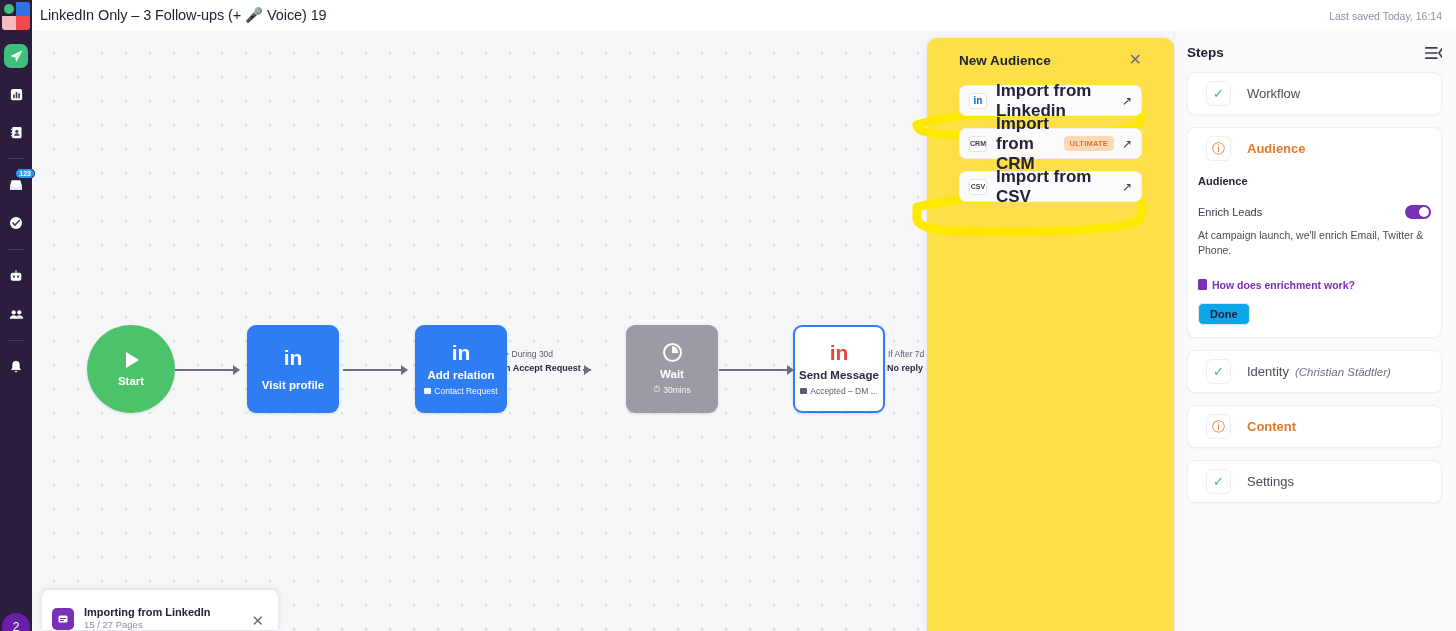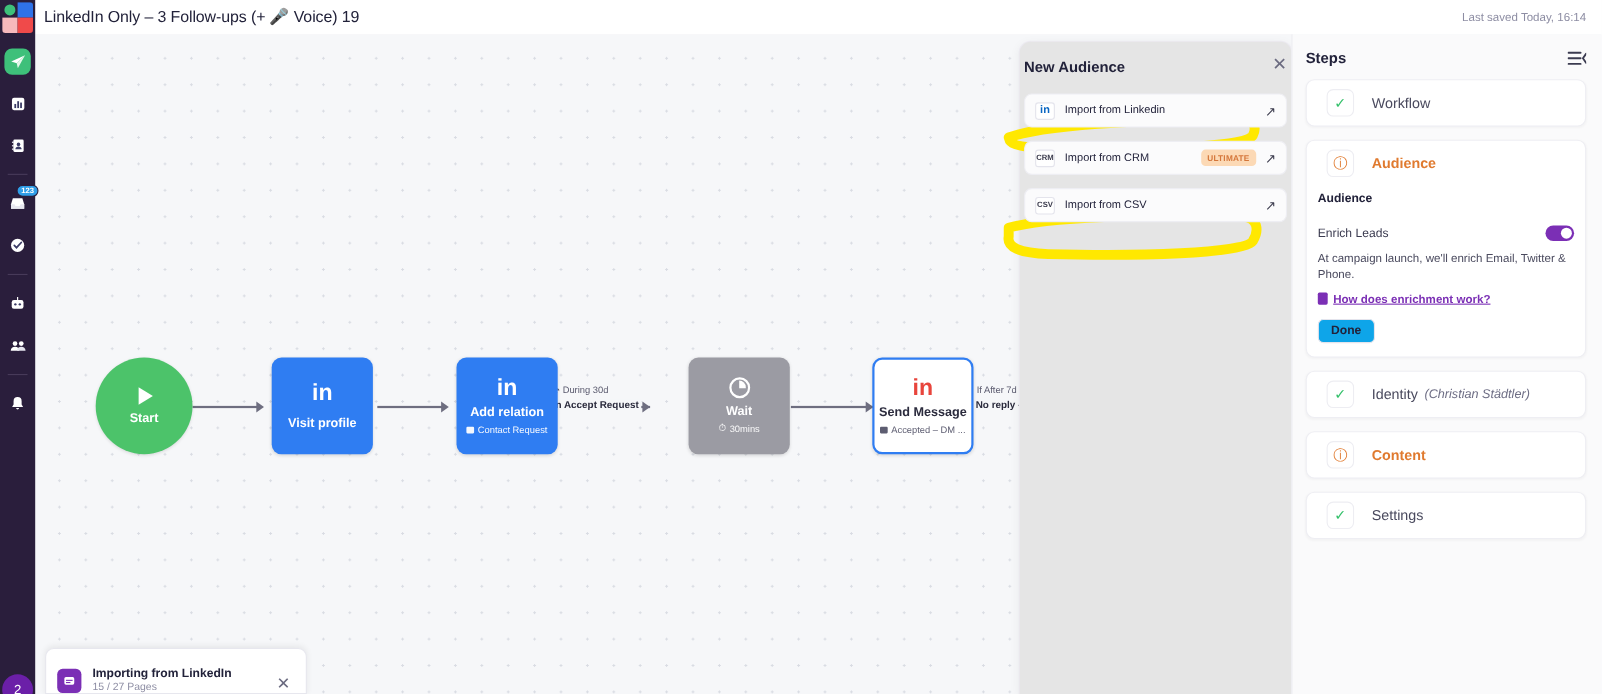--- a/index.html
+++ b/index.html
@@ -155,40 +155,40 @@
     font-size: 11px; flex: 0 0 auto;
   }
   .toast-txt { margin-left: 10px; flex: 1 1 auto; }
   .toast-t { font-size: 11px; font-weight: bold; color: #22223a; }
   .toast-s { font-size: 9.5px; color: #8d8da3; margin-top: 1px; }
   .toast-x { font-size: 15px; color: #6b6b80; cursor: pointer; padding: 0 4px; }
 
   
   .aud-panel {
     position: absolute; left: 927px; top: 38px; width: 247px; bottom: 0;
-    background: #e5e5e5; border-radius: 10px 10px 0 0;
+    background: #fde047; border-radius: 10px 10px 0 0;
     box-shadow: 0 0 0 1px #eceaf1, 0 2px 10px rgba(0,0,0,.06);
-    z-index: 25; padding: 14px 4px;
+    z-index: 25; padding: 14px 32px;
   }
   .aud-head { display: flex; align-items: center; }
   .aud-title { font-size: 13.5px; font-weight: bold; color: #22223a; }
   .aud-close { margin-left: auto; font-size: 16px; color: #6b6b80; cursor: pointer; line-height: 1; }
   .aud-list { margin-top: 17px; display: flex; flex-direction: column; gap: 12px; }
   .aud-item {
     height: 31px; border-radius: 7px; background: #fbfbfc;
     border: 1px solid #eeeef3; display: flex; align-items: center;
     padding: 0 9px; cursor: pointer; position: relative; z-index: 2;
   }
   .aud-ic {
     width: 18px; height: 16px; border-radius: 3px; background: #fff;
     border: 1px solid #e4e4ec; display: flex; align-items: center; justify-content: center;
     font-size: 7px; font-weight: bold; color: #3b3b4d; flex: 0 0 auto;
   }
   .aud-ic.li { color: #0a66c2; font-size: 10px; }
-  .aud-lbl { margin-left: 9px; font-size: 10px; font-weight: normal; color: #22223a; }
+  .aud-lbl { margin-left: 9px; font-size: 17px; font-weight: bold; color: #22223a; }
   .aud-ult {
     margin-left: auto; background: #fcd9b5; color: #d4763a;
     font-size: 7.5px; font-weight: bold; border-radius: 4px;
     padding: 3px 6px; letter-spacing: .2px;
   }
   .aud-arrow { margin-left: auto; font-size: 12px; color: #3b3b4d; }
   .aud-ult + .aud-arrow { margin-left: 8px; }
 
   
   .hl { position: absolute; z-index: 1; pointer-events: none; }
@@ -234,22 +234,22 @@
   .toggle {
     margin-left: auto; width: 26px; height: 14px; border-radius: 8px;
     background: #7b2fb5; position: relative; cursor: pointer;
   }
   .toggle::after {
     content: ""; position: absolute; right: 2px; top: 2px;
     width: 10px; height: 10px; border-radius: 50%; background: #fff;
   }
   .enrich-desc { font-size: 10.5px; color: #4a4a5e; margin-top: 9px; line-height: 1.45; max-width: 228px; }
   .enrich-link {
-    display: flex; gap: 5px; margin-top: 8px;
-    font-size: 10.5px; color: #7b2fb5; font-weight: bold; cursor: pointer; text-decoration: underline;
+    display: flex; gap: 5px; margin-top: 21px;
+    font-size: 10.5px; color: #7b2fb5; font-weight: bold; cursor: pointer;
   }
   .enrich-link .bk { width: 9px; height: 11px; background: #7b2fb5; border-radius: 1.5px; display:inline-block; }
   .btn-done {
     margin-top: 12px; display: inline-flex; align-items: center; justify-content: center;
     height: 22px; padding: 0 11px; border: 1px solid #e4e4ec; border-radius: 5px;
     background: #0ea5e9; font-size: 11px; color: #22223a; font-weight: bold; cursor: pointer;
   }
 </style>
 </head>
 <body>

